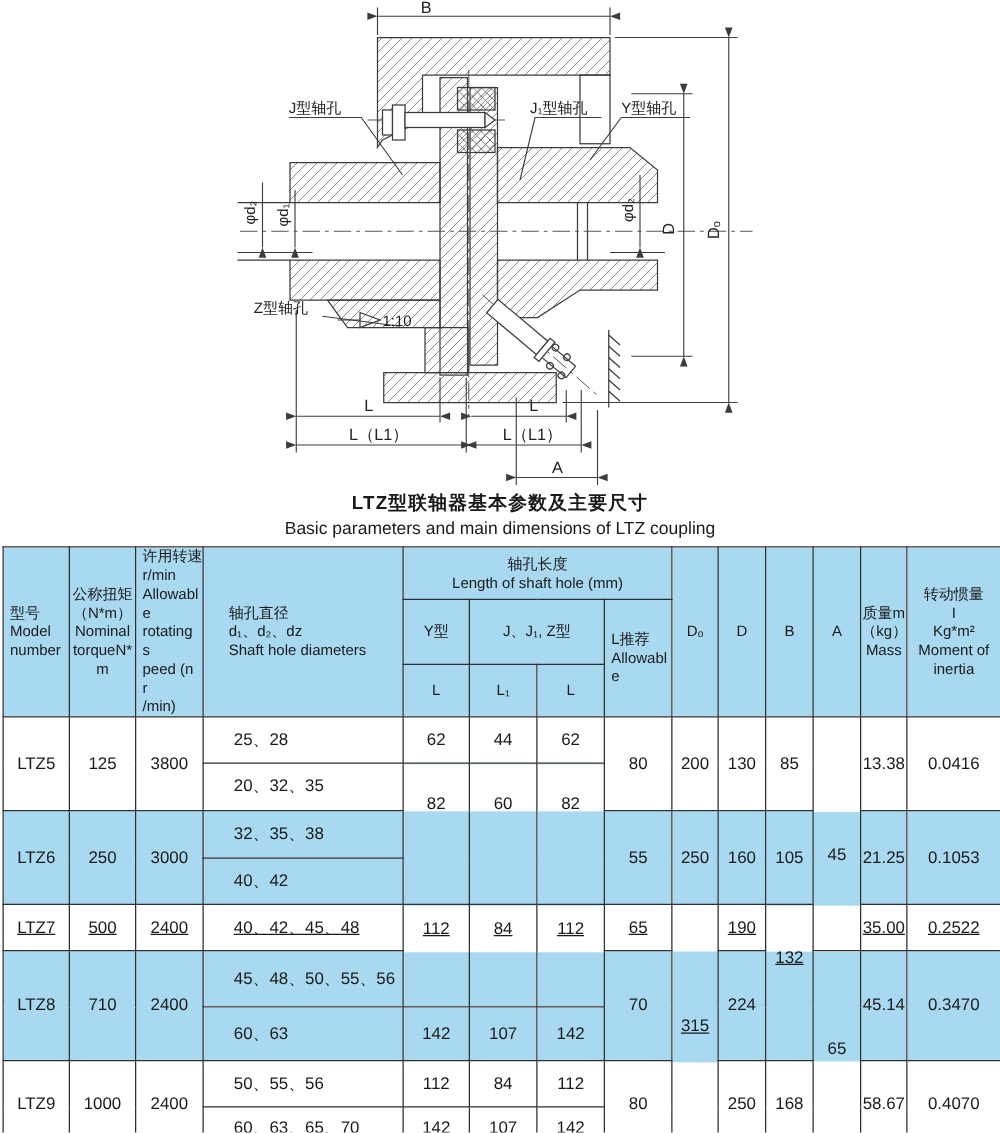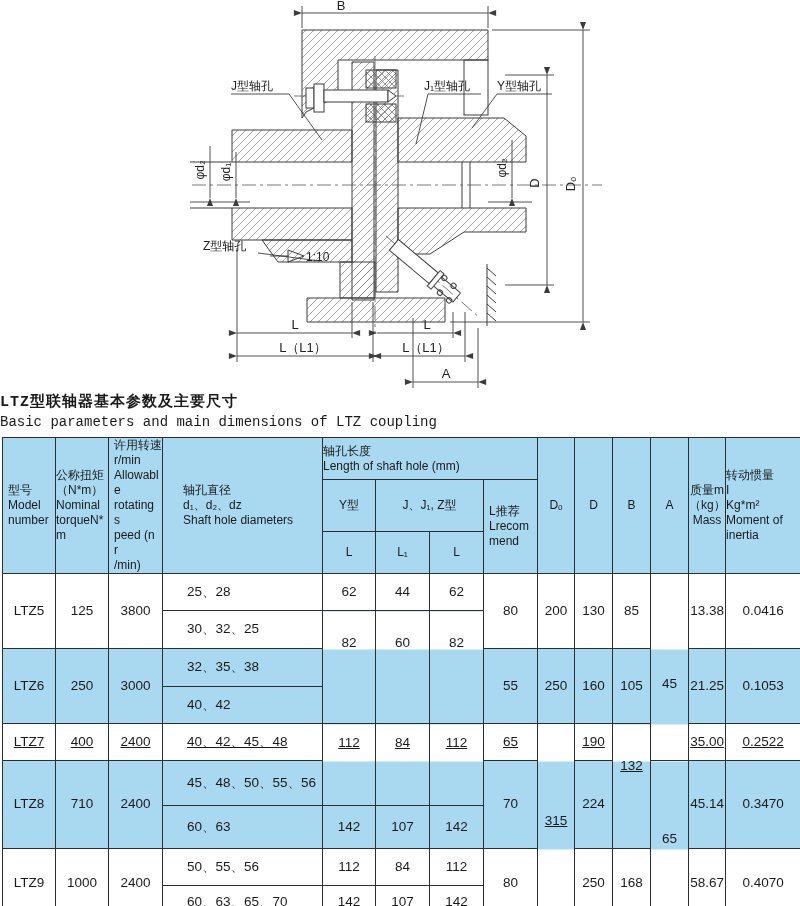--- a/index.html
+++ b/index.html
@@ -1,28 +1,28 @@
 <!DOCTYPE html>
 <html><head>
 <meta charset="utf-8">
 <style>
   :root{ --blue:#a9d9f0; --line:#2e2e2e; --ink:#1a1a1a; --draw:#3c3c3c; }
   html,body{margin:0;padding:0;}
   body{width:800px;height:906px;background:#fff;color:var(--ink);
        font-family:"Liberation Sans","DejaVu Sans",sans-serif;}
   .drawing-wrap{width:800px;height:393px;overflow:hidden;}
-  .titles{height:44px;text-align:left;line-height:1.35;font-family:Liberation Mono, monospace;}
+  .titles{height:44px;text-align:center;line-height:1.35;}
   .title-zh{font-size:15px;font-weight:bold;letter-spacing:1px;}
   .title-en{font-size:14px;}
   table{border-collapse:collapse;table-layout:fixed;margin-left:2px;width:796px;}
   th,td{border:1px solid var(--line);padding:0;text-align:center;vertical-align:middle;
         font-weight:normal;font-size:13.5px;overflow:hidden;line-height:1.25;}
   thead th{background:var(--blue);font-size:12px;white-space:pre-line;}
   .hl{text-align:left;padding-left:5px;}
-  .hc{text-align:left;}
+  .hc{text-align:center;}
   .wb{word-break:break-all;}
   .dl{text-align:left;padding-left:24px;}
   .b{background:var(--blue);}
   
   .gL1{background:linear-gradient(#fff 0 38px,var(--blue) 38px 100%);vertical-align:top;padding-top:24px;margin-top:30px;}
   .gL2{background:linear-gradient(#fff 0 37px,var(--blue) 37px 100%);vertical-align:top;padding-top:11px;}
   .gA45{background:linear-gradient(#fff 0 75px,var(--blue) 75px 150px,#fff 150px 100%);vertical-align:top;padding-top:102px;}
   .gA65{background:linear-gradient(var(--blue) 0 88px,#fff 88px 100%);}
   .gDo{background:linear-gradient(#fff 0 37px,var(--blue) 37px 125px,#fff 125px 100%);}
   .gB{background:linear-gradient(#fff 0 37px,var(--blue) 37px 100%);vertical-align:top;padding-top:34px;}
@@ -226,21 +226,21 @@
         <th rowspan="3" class="hc">转动惯量
 I
 Kg*m²
 Moment of
 inertia</th>
       </tr>
       <tr style="height: 37px;">
         <th>Y型</th>
         <th colspan="2">J、J₁, Z型</th>
         <th rowspan="2" class="hl wb">L推荐
-Lrecommend</th>
+Allowable</th>
       </tr>
       <tr style="height: 42px;">
         <th>L</th>
         <th>L₁</th>
         <th>L</th>
       </tr>
     </thead>
     <tbody>
       <tr style="height: 37px;">
         <td rowspan="2">LTZ5</td>
@@ -252,21 +252,21 @@
         <td>62</td>
         <td rowspan="2">80</td>
         <td rowspan="2">200</td>
         <td rowspan="2">130</td>
         <td rowspan="2">85</td>
         <td rowspan="5" class="gA45">45</td>
         <td rowspan="2">13.38</td>
         <td rowspan="2">0.0416</td>
       </tr>
       <tr style="height: 38px;">
-        <td class="dl">30、32、25</td>
+        <td class="dl">20、32、35</td>
         <td rowspan="3" class="gL1">82</td>
         <td rowspan="3" class="gL1">60</td>
         <td rowspan="3" class="gL1">82</td>
       </tr>
       <tr style="height: 38px;">
         <td rowspan="2" class="b">LTZ6</td>
         <td rowspan="2" class="b">250</td>
         <td rowspan="2" class="b">3000</td>
         <td class="dl b">32、35、38</td>
         <td rowspan="2" class="b">55</td>
@@ -274,21 +274,21 @@
         <td rowspan="2" class="b">160</td>
         <td rowspan="2" class="b">105</td>
         <td rowspan="2" class="b">21.25</td>
         <td rowspan="2" class="b">0.1053</td>
       </tr>
       <tr style="height: 37px;">
         <td class="dl b">40、42</td>
       </tr>
       <tr style="height: 37px; text-decoration: underline;">
         <td>LTZ7</td>
-        <td>400</td>
+        <td>500</td>
         <td>2400</td>
         <td class="dl">40、42、45、48</td>
         <td rowspan="2" class="gL2">112</td>
         <td rowspan="2" class="gL2">84</td>
         <td rowspan="2" class="gL2">112</td>
         <td>65</td>
         <td rowspan="5" class="gDo">315</td>
         <td>190</td>
         <td rowspan="3" class="gB">132</td>
         <td>35.00</td>

